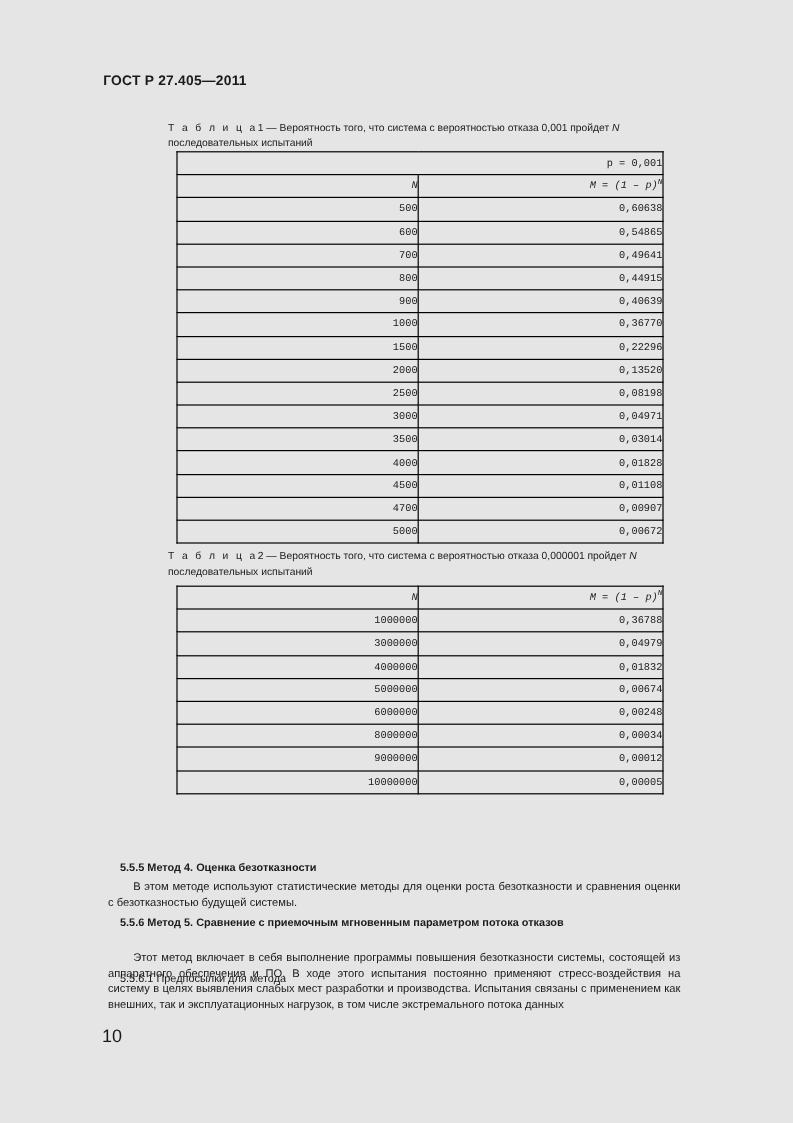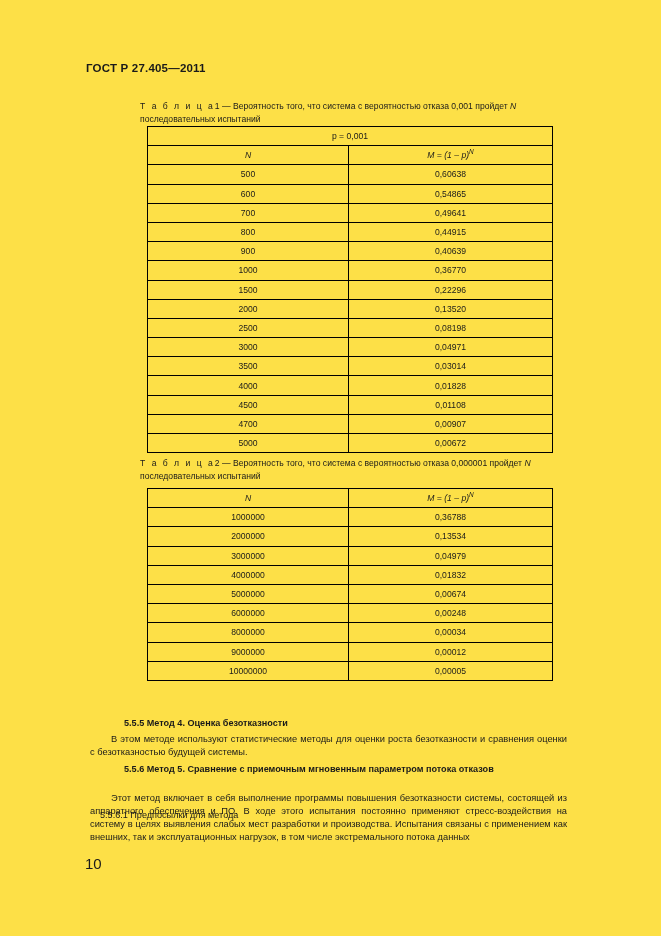--- a/index.html
+++ b/index.html
@@ -14,21 +14,21 @@
     font-family: "Liberation Sans", sans-serif;
     color: #1a1a1a;
     overflow: hidden;
   }
 
   .page {
     position: absolute;
     left: 0; top: 0;
     width: 661px;
     height: 936px;
-    background: #fde047;
+    background: #e5e5e5;
   }
 
   
   .doc-header {
     position: absolute;
     left: 86px;
     top: 62px;
     font-size: 11.5px;
     font-weight: bold;
     letter-spacing: 0.2px;
@@ -55,25 +55,26 @@
 
   
   .gost-table {
     position: absolute;
     border-collapse: collapse;
     table-layout: fixed;
     font-size: 8.6px;
   }
   .gost-table td {
     border: 0.7px solid #000;
-    text-align: center;
+    text-align: right;
     vertical-align: middle;
     padding: 0;
     height: 18.2px;
     color: #1a1a1a;
+    font-family: Liberation Mono, monospace;
   }
   .gost-table td.col-n { width: 200px; }
   .gost-table td.col-m { width: 203px; }
   .gost-table td.span2 { width: 403px; }
 
   .row-title td,
   .row-head td {
     border-bottom-width: 1.1px;
   }
   .row-head td {
@@ -92,21 +93,20 @@
     vertical-align: super;
     line-height: 0;
   }
 
   
   .sec-heading {
     position: absolute;
     font-size: 9.1px;
     font-weight: bold;
     white-space: nowrap;
-    margin-left: 24px;
   }
   .sec-sub {
     position: absolute;
     font-size: 9.1px;
     white-space: nowrap;
     margin-top: 32px;
   }
   .body-par {
     position: absolute;
     font-size: 9.3px;
@@ -223,24 +223,20 @@
       <tr class="row-head">
         <td class="col-n hdr-math">N</td>
         <td class="col-m hdr-math"><span>M = (1 – p)</span><sup>N</sup></td>
       </tr>
 
     <tr>
           <td class="col-n">1000000</td>
           <td class="col-m">0,36788</td>
         </tr>
         <tr>
-          <td class="col-n">2000000</td>
-          <td class="col-m">0,13534</td>
-        </tr>
-        <tr>
           <td class="col-n">3000000</td>
           <td class="col-m">0,04979</td>
         </tr>
         <tr>
           <td class="col-n">4000000</td>
           <td class="col-m">0,01832</td>
         </tr>
         <tr>
           <td class="col-n">5000000</td>
           <td class="col-m">0,00674</td>

